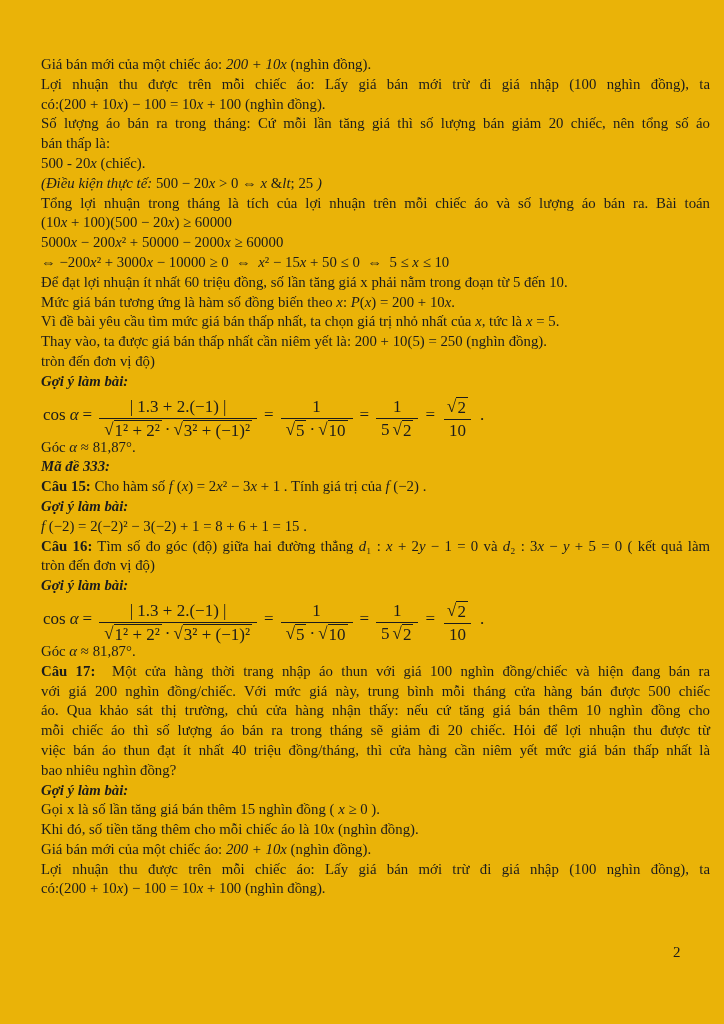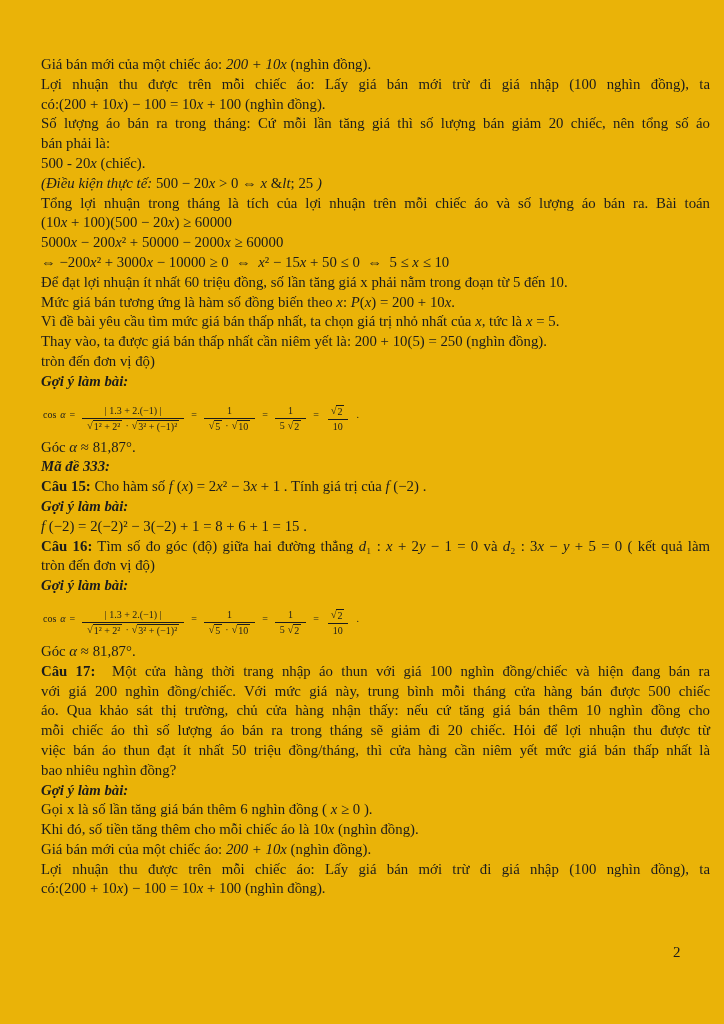--- a/index.html
+++ b/index.html
@@ -15,40 +15,40 @@
   .ln { height:19.8px; text-align:left; white-space:pre-wrap; }
   .jf { text-align:justify; text-align-last:justify; }
   .it { font-style:italic; }
   .b  { font-weight:bold; }
   .bi { font-weight:bold; font-style:italic; }
   .m i { font-style:italic; }
 
   
   .fline {
     height:46px; display:flex; align-items:center; gap:7px;
-    font-size:10px; line-height:1.15; padding-left:2px;
+    font-size:17px; line-height:1.15; padding-left:2px;
   }
   .cosgrp { display:inline-flex; gap:4px; align-items:center; }
   .frac { display:inline-flex; flex-direction:column; align-items:center;margin-top:8px; }
   .frac .num { padding:0 5px 1px 5px; display:inline-flex; align-items:baseline; gap:3px; }
   .frac .den { border-top:1.2px solid #1c1c1c; padding:1px 5px 0 5px; display:inline-flex; align-items:baseline; gap:3px; }
   .sq  { display:inline-flex; align-items:flex-start; white-space:nowrap; }
   .rad { border-top:1.1px solid #1c1c1c; padding:0 2px 0 1px; }
   .pageno { position:absolute; left:673px; top:944px; font-size:15px; }
 </style>
 </head>
 <body>
 
 <div class="page">
   <div class="content">
       <div class="ln"><span>Giá bán mới của một chiếc áo: </span><span class="it">200 + 10x</span><span> (nghìn đồng).</span></div>
       <div class="ln jf"><span>Lợi nhuận thu được trên mỗi chiếc áo: Lấy giá bán mới trừ đi giá nhập (100 nghìn đồng), ta</span></div>
       <div class="ln"><span>có:</span><span class="m">(200 + 10<i>x</i>) − 100 = 10<i>x</i> + 100</span><span> (nghìn đồng).</span></div>
       <div class="ln jf"><span>Số lượng áo bán ra trong tháng: Cứ mỗi lần tăng giá thì số lượng bán giảm 20 chiếc, nên tổng số áo</span></div>
-      <div class="ln"><span>bán phải là:</span></div>
+      <div class="ln"><span>bán thấp là:</span></div>
       <div class="ln"><span>500 - 20</span><span class="m"><i>x</i></span><span> (chiếc).</span></div>
       <div class="ln"><span class="it">(Điều kiện thực tế: </span><span class="m">500 − 20<i>x</i> &gt; 0 ⇔ <i>x</i> &amp;<i>l</i><i>t</i>; 25</span><span class="it"> )</span></div>
       <div class="ln jf"><span>Tổng lợi nhuận trong tháng là tích của lợi nhuận trên mỗi chiếc áo và số lượng áo bán ra. Bài toán</span></div>
       <div class="ln"><span class="m">(10<i>x</i> + 100)(500 − 20<i>x</i>) ≥ 60000</span></div>
       <div class="ln"><span class="m">5000<i>x</i> − 200<i>x</i>² + 50000 − 2000<i>x</i> ≥ 60000</span></div>
       <div class="ln"><span class="m">⇔ −200<i>x</i>² + 3000<i>x</i> − 10000 ≥ 0  ⇔  <i>x</i>² − 15<i>x</i> + 50 ≤ 0  ⇔  5 ≤ <i>x</i> ≤ 10</span></div>
       <div class="ln"><span>Để đạt lợi nhuận ít nhất 60 triệu đồng, số lần tăng giá x phải nằm trong đoạn từ 5 đến 10.</span></div>
       <div class="ln"><span>Mức giá bán tương ứng là hàm số đồng biến theo </span><span class="m"><i>x</i>: <i>P</i>(<i>x</i>) = 200 + 10<i>x</i>.</span></div>
       <div class="ln"><span>Vì đề bài yêu cầu tìm mức giá bán thấp nhất, ta chọn giá trị nhỏ nhất của </span><span class="m"><i>x</i></span><span>, tức là </span><span class="m"><i>x</i> = 5</span><span>.</span></div>
       <div class="ln"><span>Thay vào, ta được giá bán thấp nhất cần niêm yết là: 200 + 10(5) = 250 (nghìn đồng).</span></div>
@@ -176,23 +176,23 @@
       </span>
       <span class="den">10</span>
     </span>
     <span>.</span>
   </div>
 <div class="ln"><span>Góc </span><span class="m"><i>α</i> ≈ 81,87°</span><span>.</span></div>
       <div class="ln jf"><span class="b">Câu 17:</span><span>  Một cửa hàng thời trang nhập áo thun với giá 100 nghìn đồng/chiếc và hiện đang bán ra</span></div>
       <div class="ln jf"><span>với giá 200 nghìn đồng/chiếc. Với mức giá này, trung bình mỗi tháng cửa hàng bán được 500 chiếc</span></div>
       <div class="ln jf"><span>áo. Qua khảo sát thị trường, chủ cửa hàng nhận thấy: nếu cứ tăng giá bán thêm 10 nghìn đồng cho</span></div>
       <div class="ln jf"><span>mỗi chiếc áo thì số lượng áo bán ra trong tháng sẽ giảm đi 20 chiếc. Hỏi để lợi nhuận thu được từ</span></div>
-      <div class="ln jf"><span>việc bán áo thun đạt ít nhất 50 triệu đồng/tháng, thì cửa hàng cần niêm yết mức giá bán thấp nhất là</span></div>
+      <div class="ln jf"><span>việc bán áo thun đạt ít nhất 40 triệu đồng/tháng, thì cửa hàng cần niêm yết mức giá bán thấp nhất là</span></div>
       <div class="ln"><span>bao nhiêu nghìn đồng?</span></div>
       <div class="ln"><span class="bi">Gợi ý làm bài:</span></div>
-      <div class="ln"><span>Gọi x là số lần tăng giá bán thêm 6 nghìn đồng ( </span><span class="m"><i>x</i> ≥ 0</span><span> ).</span></div>
+      <div class="ln"><span>Gọi x là số lần tăng giá bán thêm 15 nghìn đồng ( </span><span class="m"><i>x</i> ≥ 0</span><span> ).</span></div>
       <div class="ln"><span>Khi đó, số tiền tăng thêm cho mỗi chiếc áo là 10</span><span class="m"><i>x</i></span><span> (nghìn đồng).</span></div>
       <div class="ln"><span>Giá bán mới của một chiếc áo: </span><span class="it">200 + 10x</span><span> (nghìn đồng).</span></div>
       <div class="ln jf"><span>Lợi nhuận thu được trên mỗi chiếc áo: Lấy giá bán mới trừ đi giá nhập (100 nghìn đồng), ta</span></div>
       <div class="ln"><span>có:</span><span class="m">(200 + 10<i>x</i>) − 100 = 10<i>x</i> + 100</span><span> (nghìn đồng).</span></div>
     </div>
   <div class="pageno">2</div>
 </div>
 
 </body></html>

